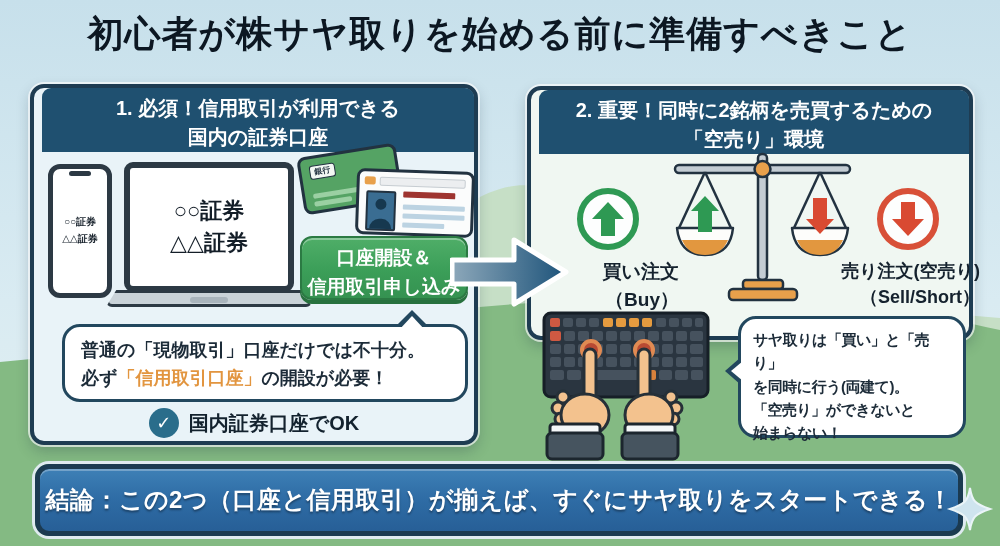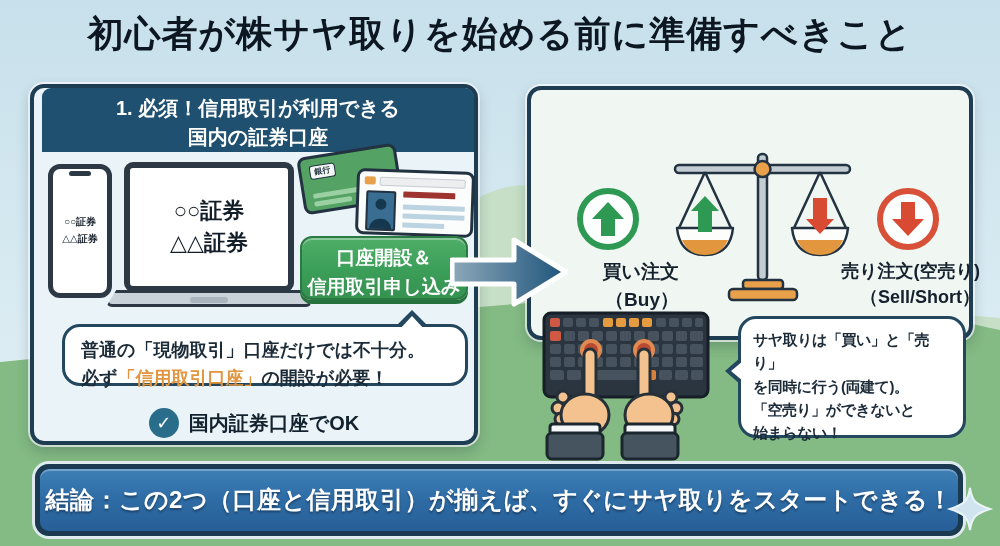--- a/index.html
+++ b/index.html
@@ -91,21 +91,21 @@
     color:#fff; font-weight:800; font-size:19px; line-height:1.5;
     text-align:center; padding-top:6px;
   }
 
   
   .bubble {
     position:absolute; background:#ffffff;
     border:3px solid #22475e; border-radius:18px;
     color:#1c2b38; font-weight:800;
   }
-  .bubble-left { left:28px; top:236px; width:406px; height:62px;
+  .bubble-left { left:28px; top:236px; width:406px; height:78px;
     font-size:18px; line-height:1.58; padding:9px 12px 0 16px; }
   .tail-up-outer { position:absolute; top:-17px; left:330px; width:0; height:0;
     border-left:17px solid transparent; border-right:17px solid transparent;
     border-bottom:17px solid #22475e; }
   .tail-up-inner { position:absolute; top:-11px; left:334px; width:0; height:0;
     border-left:13px solid transparent; border-right:13px solid transparent;
     border-bottom:14px solid #ffffff; }
   .hl-orange { color:#e2953f;margin-top:24px; }
 
   .check-row { position:absolute; left:0; right:0; top:320px; z-index:2;
@@ -227,20 +227,24 @@
   <defs>
     <linearGradient id="agrad" x1="0" y1="0" x2="1" y2="0">
       <stop offset="0" stop-color="#8da8ba"></stop>
         <stop offset="1" stop-color="#1d537a"></stop>
     </linearGradient>
   </defs>
   <polygon points="2,26 64,26 64,6 116,38 64,70 64,50 2,50" fill="url(#agrad)" stroke="#ffffff" stroke-width="5" stroke-linejoin="round"></polygon>
 </svg>
 
 <section class="panel panel-right">
+  <header class="panel-header">
+    <div>2. 重要！同時に2銘柄を売買するための</div>
+    <div>「空売り」環境</div>
+  </header>
 
   <div class="ring-icon ring-green">
     <svg width="36" height="38" viewBox="0 0 36 38" aria-hidden="true">
       <polygon points="18,2 34,19 25,19 25,36 11,36 11,19 2,19" fill="#2e9953"></polygon>
     </svg>
   </div>
   <div class="side-label buy-label">
     <div>買い注文</div>
     <div>（Buy）</div>
   </div>

